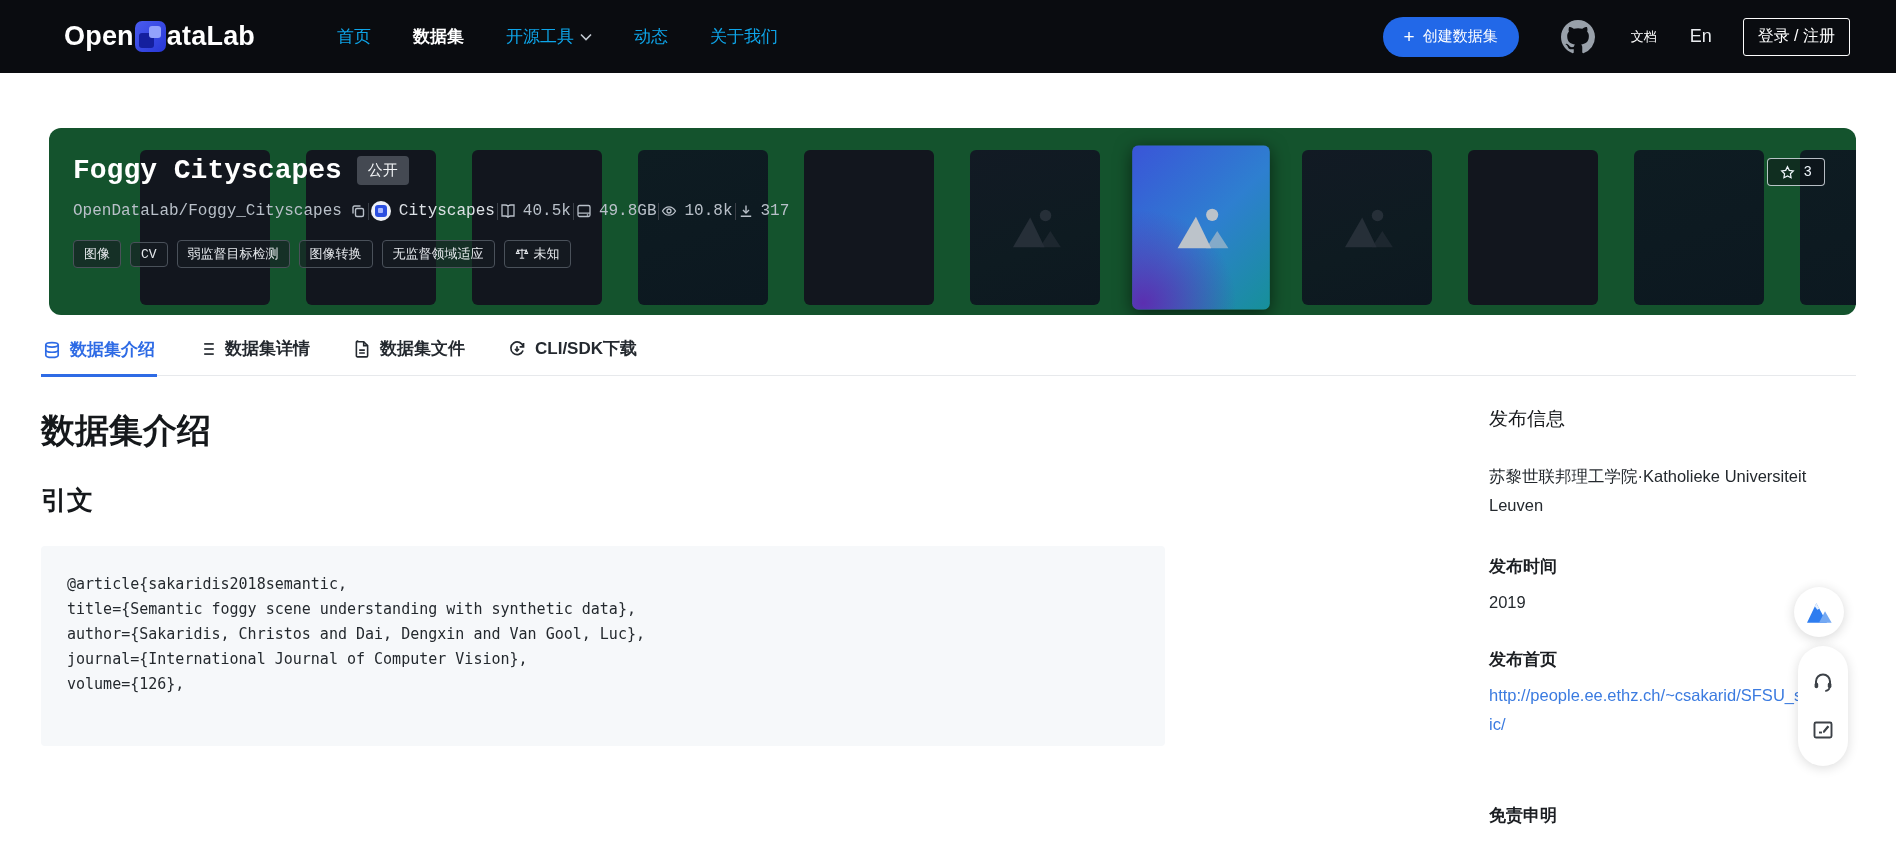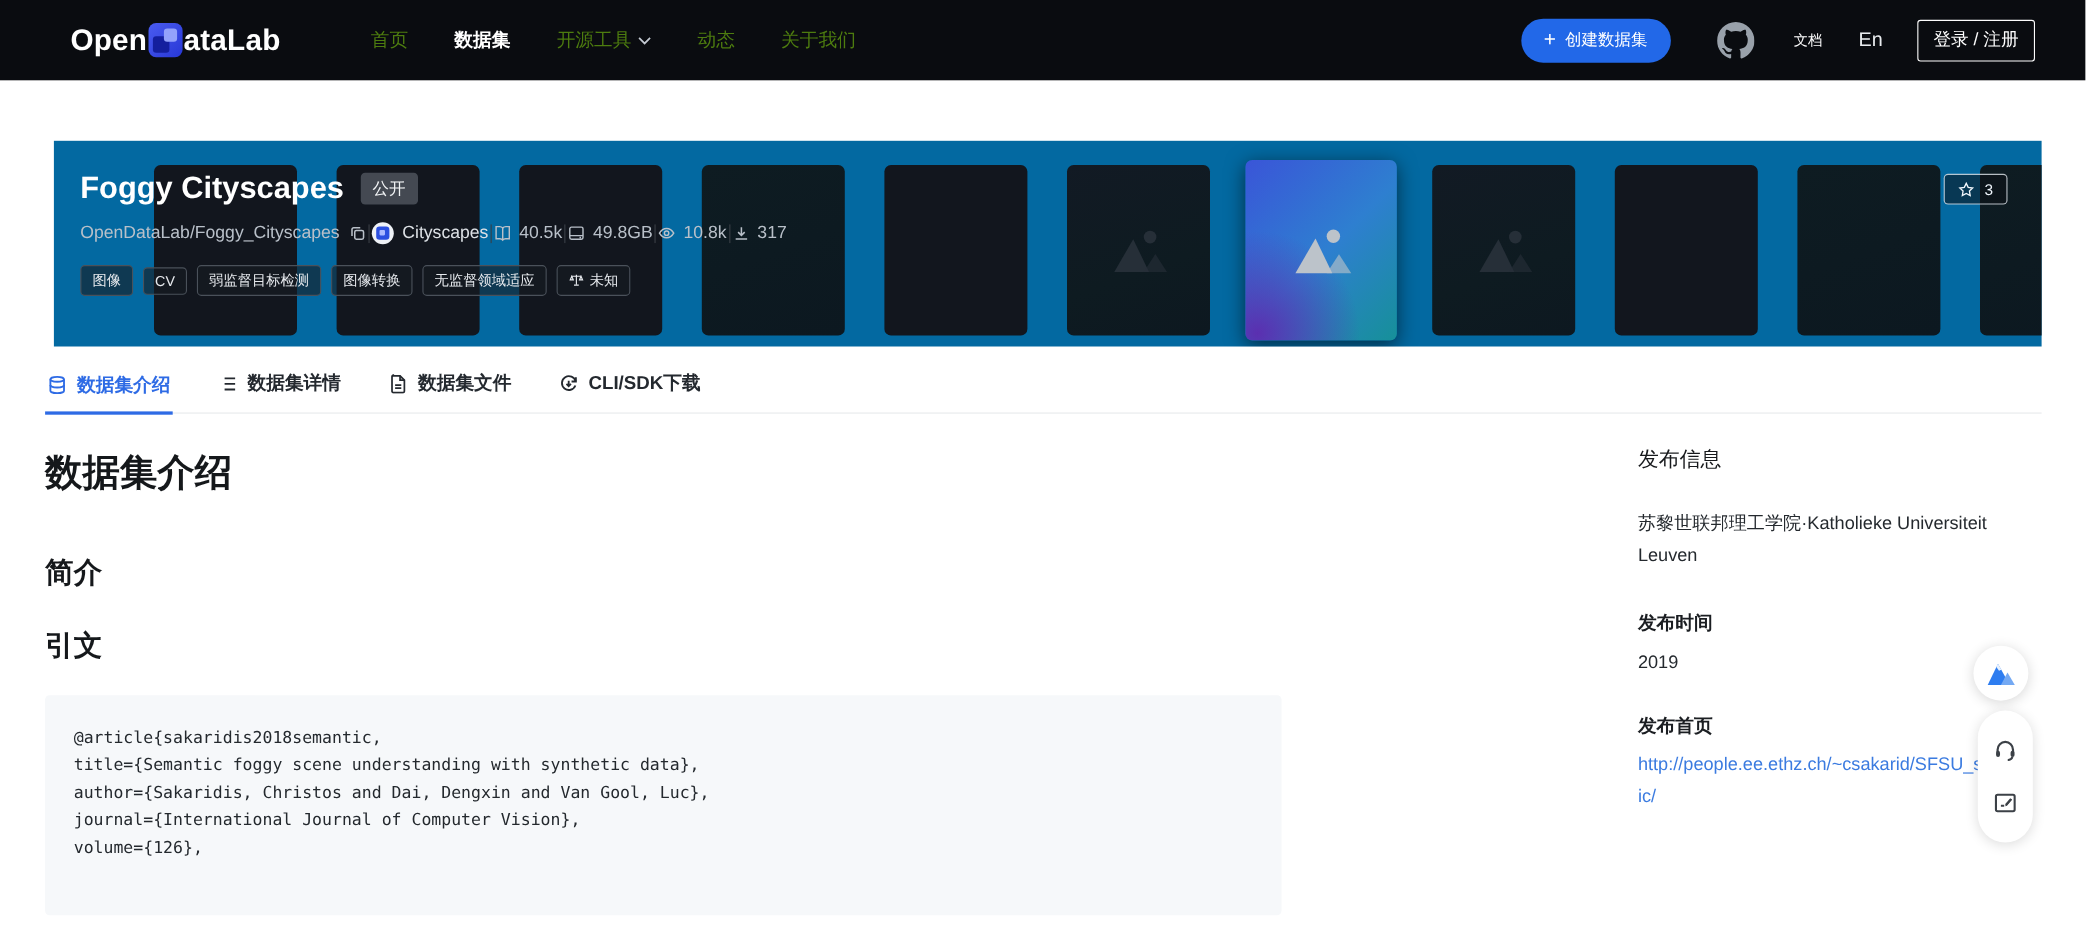--- a/index.html
+++ b/index.html
@@ -9,35 +9,35 @@
 
   
   .header { position:absolute; top:0; left:0; width:1896px; height:73px;
     background:#0a0c10; display:flex; align-items:center; padding:0 46px 0 64px; }
   .logo { display:flex; align-items:center; color:#fff; font-size:27px; font-weight:700; letter-spacing:.2px; }
   .logo-cube { width:31px; height:31px; margin:0 1px; border-radius:7px; position:relative;
     background:linear-gradient(135deg,#4a5cf0 0%,#2737d6 100%); }
   .logo-cube .c1 { position:absolute; left:4px; bottom:4px; width:15px; height:15px; background:#141f9e; border-radius:3px; }
   .logo-cube .c2 { position:absolute; right:5px; top:5px; width:12px; height:12px; background:#93a2fb; border-radius:3px; }
   .nav { display:flex; align-items:center; gap:42px; margin-left:82px; }
-  .nav-item { color:#4d7c0f; font-size:17px; cursor:pointer; display:flex; align-items:center; gap:6px; }
+  .nav-item { color:#0ea5e9; font-size:17px; cursor:pointer; display:flex; align-items:center; gap:6px; }
   .nav-item.active { color:#fff; font-weight:700; }
   .hdr-right { margin-left:auto; display:flex; align-items:center; }
   .create-btn { height:40px; padding:0 21px; border-radius:20px; background:#2268e8; border:none;
     color:#fff; font-size:15px; display:flex; align-items:center; gap:8px; cursor:pointer; font-family:inherit; }
   .create-btn .plus { font-size:19px; font-weight:400; line-height:1; }
   .gh { margin-left:42px; cursor:pointer; display:flex; }
   .hdr-docs { margin-left:36px; color:#ffffff; font-size:13px; cursor:pointer; }
   .hdr-lang { margin-left:33px; color:#e9ecef; font-size:18px; cursor:pointer; }
   .login-btn { margin-left:31px; height:38px; padding:0 14px; background:transparent; border:1px solid #fdfdfd;
     border-radius:3px; color:#fff; font-size:16px; cursor:pointer; font-family:inherit; }
 
   
-  .hero { position:absolute; left:49px; top:128px; width:1807px; height:187px; border-radius:0;
-    background:#0369a1; overflow:hidden; }
+  .hero { position:absolute; left:49px; top:128px; width:1807px; height:187px; border-radius:12px;
+    background:#14532d; overflow:hidden;font-family:Liberation Mono, monospace; }
   .thumbs { position:absolute; left:91px; top:22px; display:flex; gap:36px; z-index:1; }
   .thumb { width:130px; height:155px; border-radius:6px; flex:none; display:flex; align-items:center; justify-content:center; cursor:pointer; }
   .thumb svg { width:58px; height:46px; }
   .thumb.plain { background:#12161e; }
   .thumb.teal  { background:linear-gradient(160deg,#0e1c22 0%,#0c1820 100%); }
   .thumb.dim   { background:linear-gradient(160deg,#121a24 0%,#0e1b21 60%,#0d1820 100%); color:#262f38; }
   .thumb.bright{ color:#bcc3ca; transform:scale(1.06); box-shadow:0 4px 16px rgba(0,0,0,.55);
     background:radial-gradient(circle at 8% 96%,#5b2fb0 0%,rgba(91,47,176,0) 46%),
                linear-gradient(135deg,#3a55d8 0%,#2e7fd0 52%,#169099 100%); }
   .thumb .tri-small { opacity:.62; }
@@ -304,21 +304,20 @@
           <path d="M13.8 2.6v3.5h-3.5"></path>
           <path d="M8 5.5v4"></path>
           <path d="M6.2 8 8 9.8 9.8 8"></path>
         </svg>
       <span>CLI/SDK下载</span>
     </div>
   </div>
 
   <div class="main">
     <h1>数据集介绍</h1>
-    <h2 class="h-intro">简介</h2>
     <h2 class="h-cite">引文</h2>
     <div class="codeblock">@article{sakaridis2018semantic,
 title={Semantic foggy scene understanding with synthetic data},
 author={Sakaridis, Christos and Dai, Dengxin and Van Gool, Luc},
 journal={International Journal of Computer Vision},
 volume={126},</div>
   </div>
 
   <div class="sidebar">
     <div class="sb-title">发布信息</div>
@@ -327,20 +326,23 @@
     </div>
     <div class="m-time">
       <div class="sb-label">发布时间</div>
       <div class="sb-value">2019</div>
     </div>
     <div class="m-home">
       <div class="sb-label">发布首页</div>
       <div class="sb-value">
           <a class="sb-link">http://people.ee.ethz.ch/~csakarid/SFSU_synthetic/</a>
         </div>
+    </div>
+    <div class="m-disc">
+      <div class="sb-label">免责申明</div>
     </div>
   </div>
 
   <div class="fab-mountain">
     <svg width="32" height="32" viewBox="0 0 48 48">
         <path d="M20 11 36 40H6z" fill="#2e7df0"></path>
         <path d="M33 23 43 40H24z" fill="#74a9f3"></path>
         <path d="M20 11l4.6 8.2-3.2 1.6-3.8-5.6z" fill="#e9f2fe"></path>
       </svg>
   </div>

